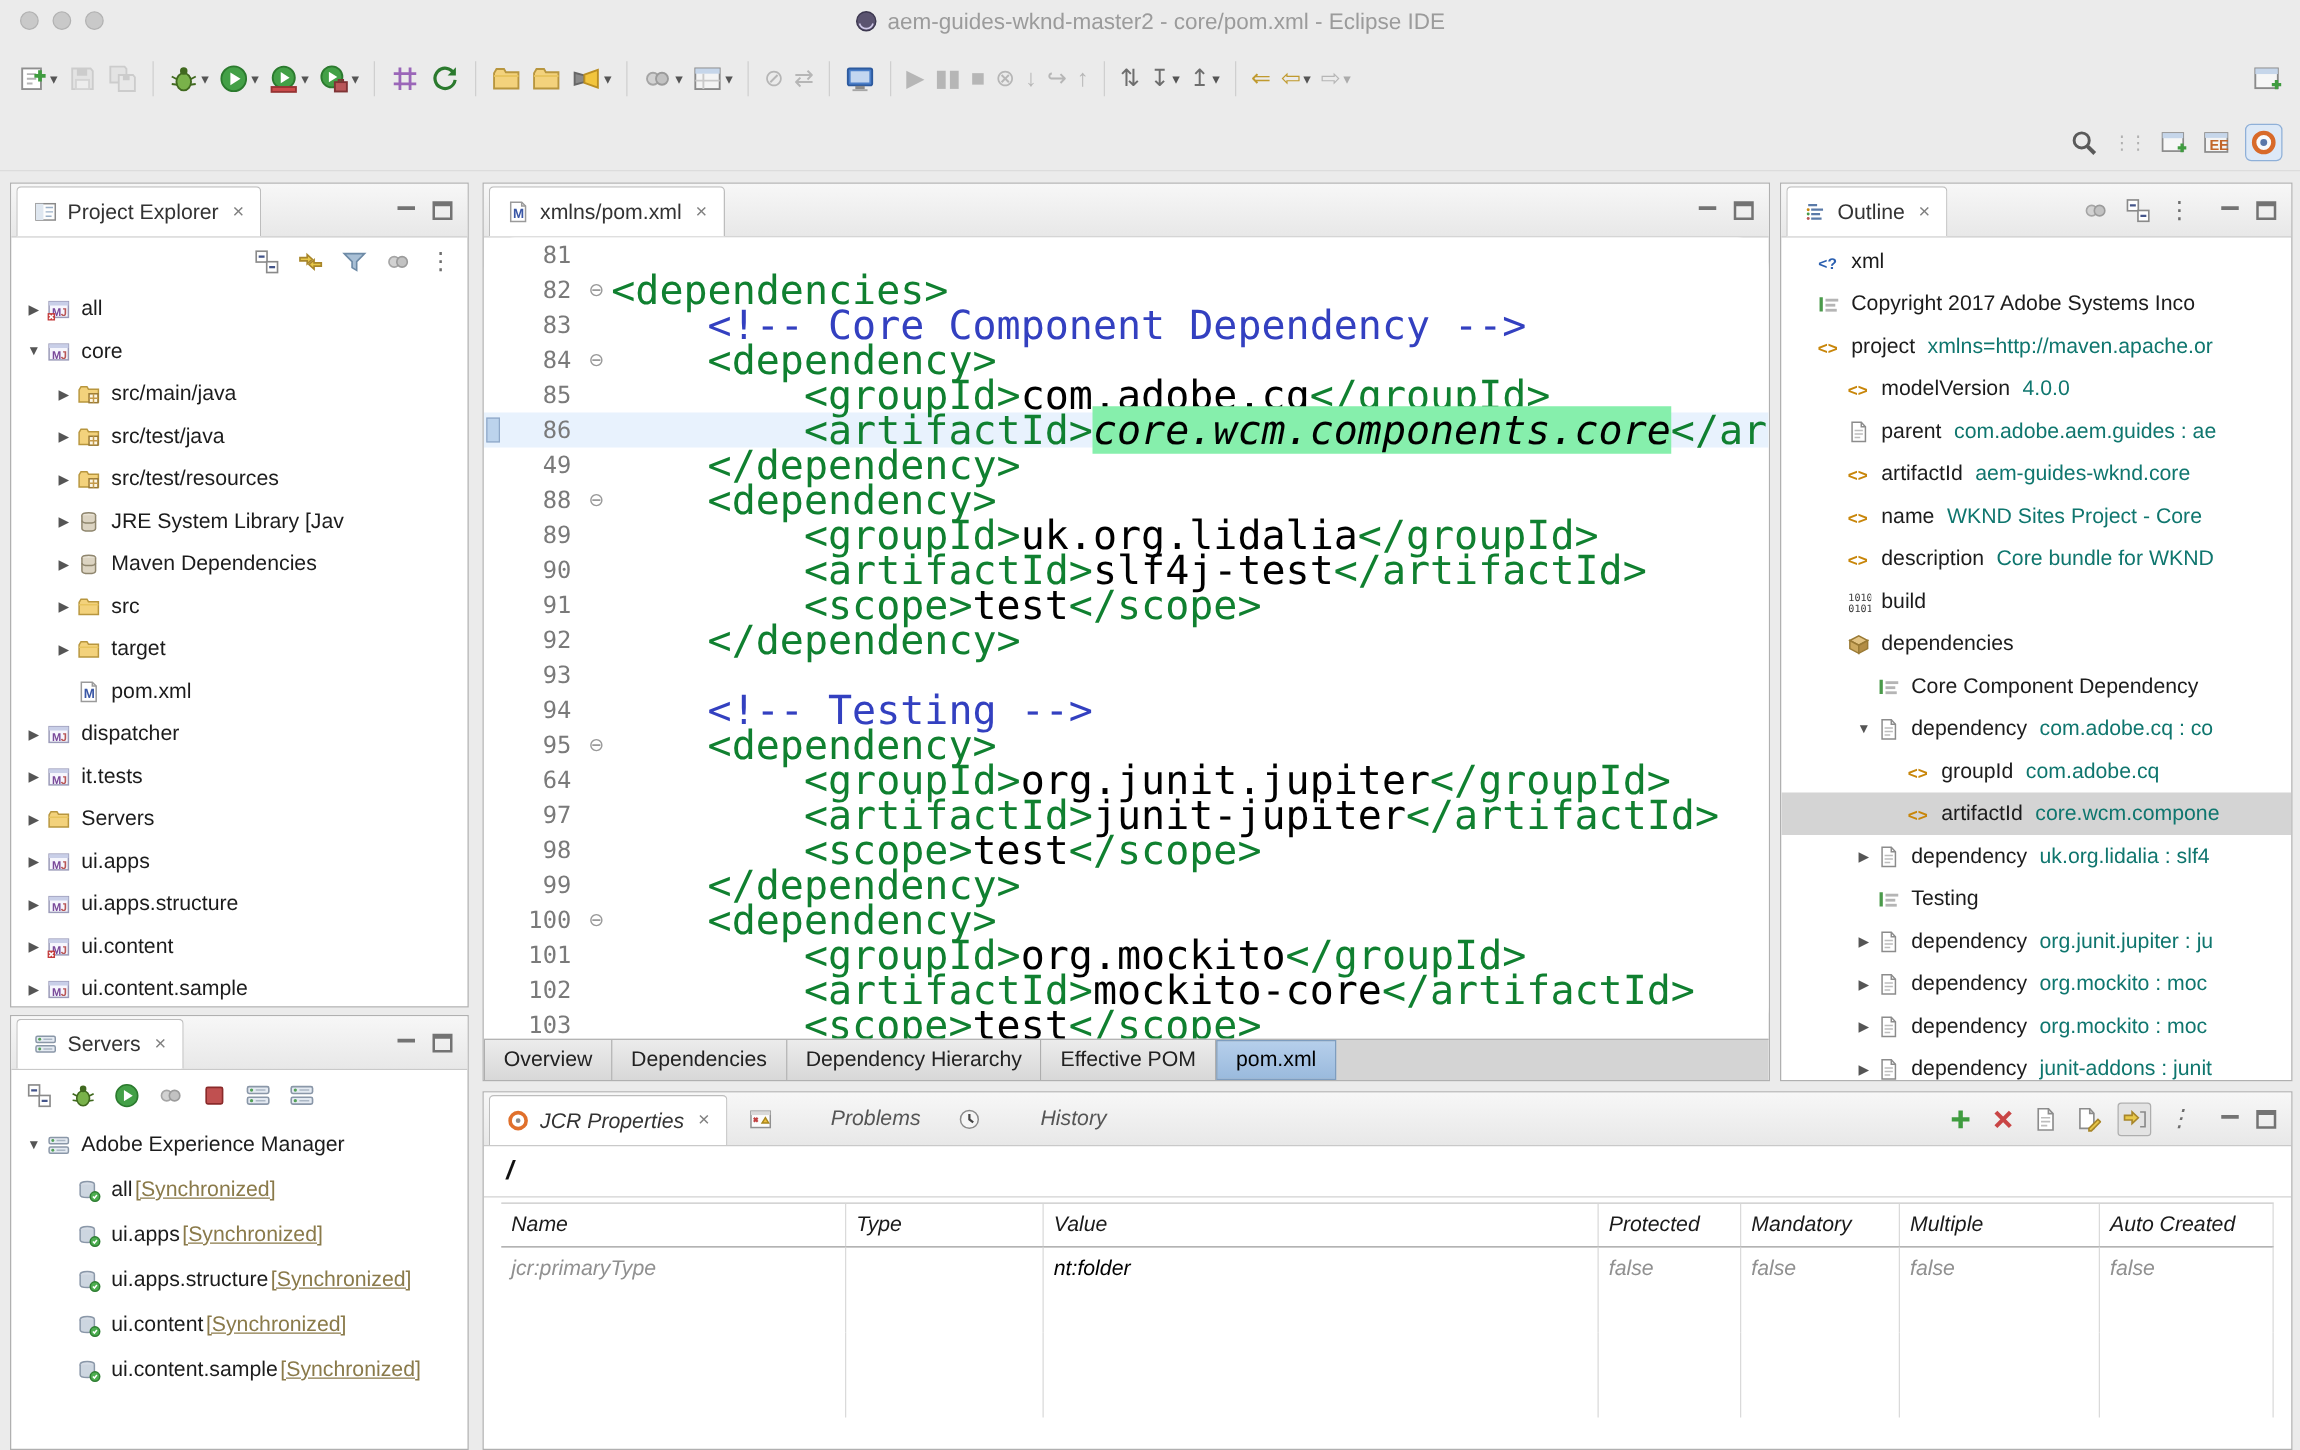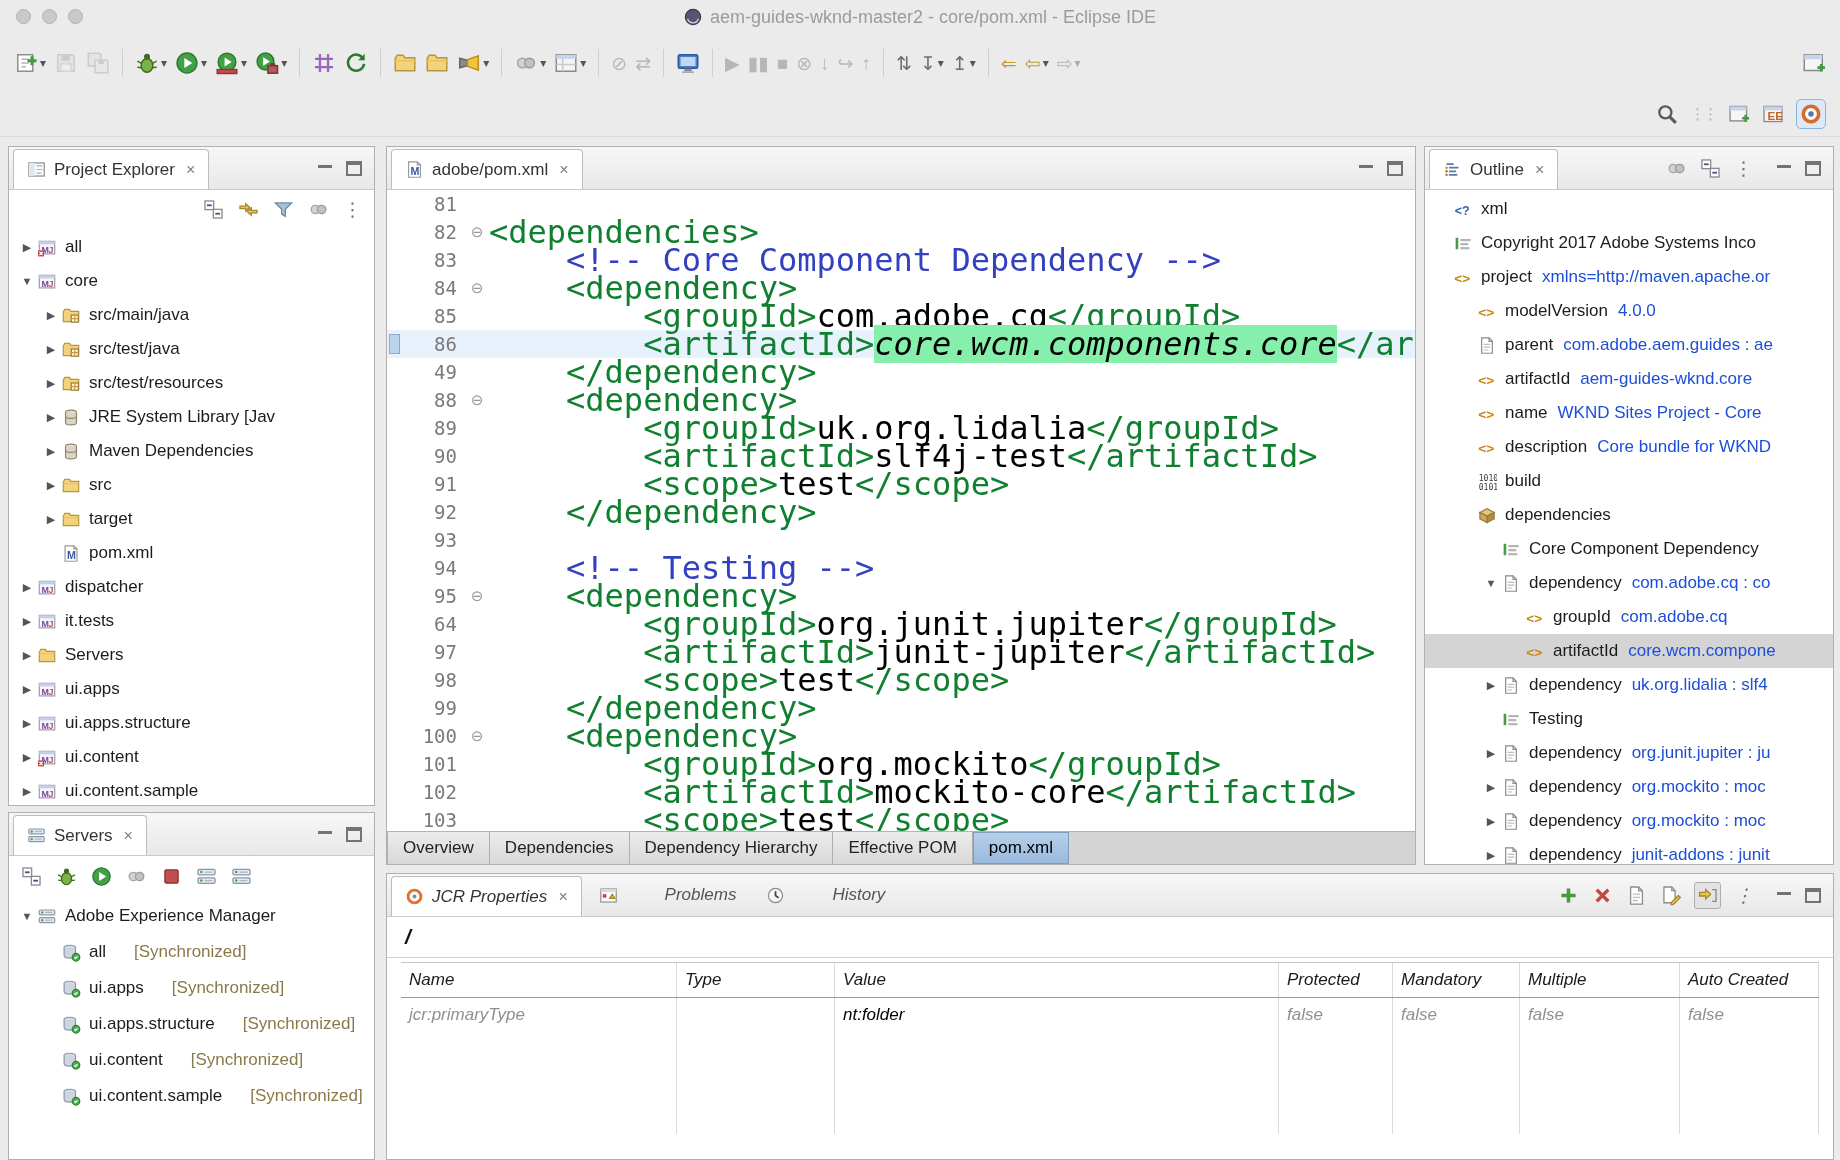--- a/index.html
+++ b/index.html
@@ -47,22 +47,22 @@
   .btools{display:inline-flex;align-items:center;gap:13px;margin-right:10px;}
   .ptools{height:38px;flex:none;display:flex;justify-content:flex-end;align-items:center;gap:14px;padding:0 12px;}
   .ptools.left{justify-content:flex-start;height:40px;}
   
   .tree{flex:1;overflow:hidden;font-size:17px;padding-top:2px;}
   .trow{height:34px;display:flex;align-items:center;white-space:nowrap;overflow:hidden;}
   .trow.sel{background:#d4d4d4;}
   .texp{width:20px;flex:none;text-align:center;color:#555;font-size:11px;}
   .ticon{width:20px;height:19px;flex:none;margin-right:8px;}
   .tlabel{color:#1c1c1c;}
-  .tdetail{color:#1d4ed8;margin-left:10px;}
-  .tstatus{color:#8a7a4a;margin-left:28px;}
+  .tdetail{color:#0f766e;margin-left:10px;}
+  .tstatus{color:#8a7a4a;margin-left:2px;text-decoration:underline;}
   .ic svg{width:100%;height:100%;display:block;}
   
   .ecode{flex:1;overflow:hidden;background:#fff;border-radius:25px;}
   .cline{height:28px;display:flex;align-items:center;}
   .cline.cur{background:#e8f2fd;}
   .cmark{width:16px;height:28px;flex:none;}
   .occ{display:block;width:11px;height:20px;margin:4px 0 0 2px;background:#bcd3ec;border:1px solid #8fa8c8;box-sizing:border-box;}
   .cnum{width:54px;flex:none;text-align:right;padding-right:8px;color:#7a7a7a;font-family:"DejaVu Sans Mono",monospace;font-size:19px;}
   .cfold{width:24px;flex:none;text-align:center;color:#999;font-size:15px;}
   .ctext{white-space:pre;font-family:"DejaVu Sans Mono",monospace;font-size:32px;}
@@ -778,21 +778,21 @@
   <div class="panel" id="editor">
     <div class="phead">
       <div class="ptab active">
         <span class="ic ptabicon">
             <svg viewBox="0 0 16 16">
               <path d="M3 1.5h7.4l2.6 2.6v10.4H3z" fill="#fff" stroke="#9a9a9a"></path>
               <path d="M10.4 1.5v2.6H13" fill="none" stroke="#9a9a9a"></path>
               <text x="4.6" y="12.4" font-size="9" font-weight="bold" fill="#3a57a6" font-family="Liberation Sans">M</text>
             </svg>
           </span>
-        <span>adobe/pom.xml</span>
+        <span>xmlns/pom.xml</span>
         <span class="pclose">×</span>
       </div>
       <div class="pbtns">
         <span class="icmin"></span>
         <span class="icmax"></span>
       </div>
     </div>
     <div class="ecode" id="code-lines">
         <div class="cline">
           <span class="cmark"></span>

